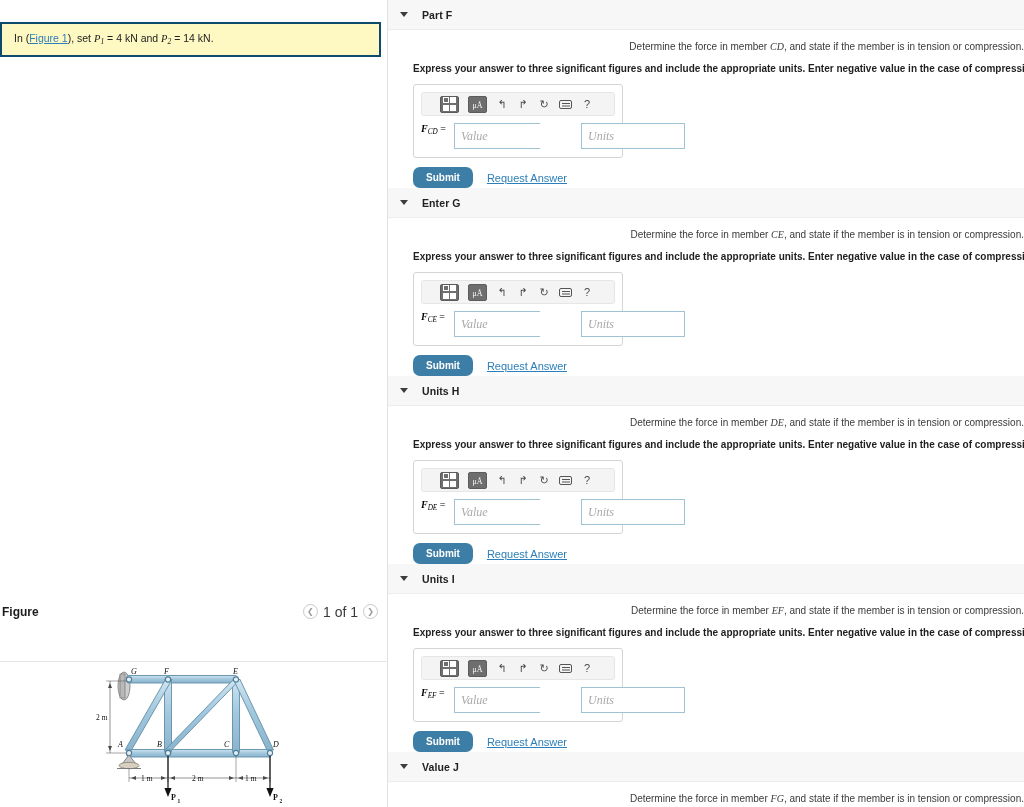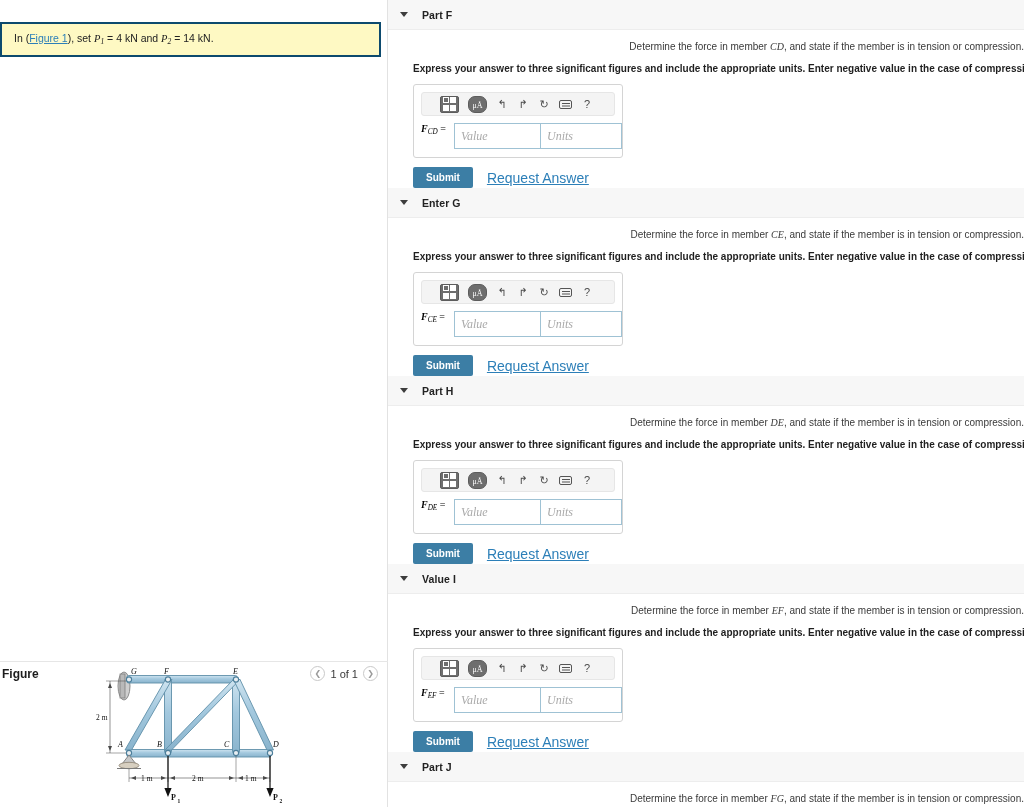--- a/index.html
+++ b/index.html
@@ -33,34 +33,34 @@
     font-size: 10.5px;
     color: #222;
     line-height: 1.35;
   }
   .intro-box a { color: #2c7fb8; text-decoration: underline; }
   .mvar { font-family: "Liberation Serif", serif; font-style: italic; }
   .msub { font-size: 0.72em; vertical-align: -0.22em; font-style: italic;
           font-family: "Liberation Serif", serif; }
 
   .figure-head {
-    position: absolute; left: 0; top: 666px; width: 388px;
+    position: absolute; left: 0; top: 604px; width: 388px;
     height: 22px;
     display: flex; align-items: center; justify-content: space-between;
     padding: 0 10px 7px 2px;
   }
   .figure-title { font-size: 12px; font-weight: bold; color: #1c1c1c; }
   .pager { display: flex; align-items: center; gap: 5px; }
   .pager-btn {
     width: 15px; height: 15px; border-radius: 50%;
     border: 1px solid #c9c9c9; background: #fff;
     display: flex; align-items: center; justify-content: center;
     font-size: 8px; color: #9a9a9a; line-height: 1;
   }
-  .pager-label { font-size: 11px; color: #3a3a3a; }
+  .pager-label { font-size: 14px; color: #3a3a3a; }
   .figure-sep {
     position: absolute; left: 0; top: 661px; width: 388px;
     height: 1px; background: #e6e6e6;
   }
   .figure-wrap { position: absolute; left: 0; top: 664px; width: 388px; height: 143px; }
 
   
   .right-panel {
     width: 636px; height: 807px;
     overflow: hidden; position: relative; background: #fff;
@@ -109,21 +109,21 @@
   .tb-tile {
     width: 19px; height: 17px; border-radius: 2px;
     background: #6e6e6e; border: 1px solid #5c5c5c;
     display: flex; align-items: center; justify-content: center;
     position: relative;
   }
   .tile-grid { display: grid; grid-template-columns: 6px 6px; grid-template-rows: 6px 6px; gap: 1.2px; }
   .tile-grid i { display: block; background: #ffffff; }
   .tile-grid i.dim { background: #6e6e6e; border: 1px solid #ffffff; }
   .tb-mu {
-    width: 19px; height: 17px; border-radius: 7px;
+    width: 19px; height: 17px; border-radius: 2px;
     background: #6e6e6e; border: 1px solid #5c5c5c;
     color: #fff; font-size: 8px; line-height: 17px; text-align: center;
     font-family: "Liberation Serif", serif;
   }
   .tb-ico {
     font-size: 11px; color: #4a4a4a; line-height: 1;
     display: inline-block; width: 12px; text-align: center;
   }
   .tb-ico.kbd {
     width: 13px; height: 9px; border: 1.3px solid #555; border-radius: 2px;
@@ -146,32 +146,32 @@
     height: 21px;
     background: #fff;
     font-family: "Liberation Serif", serif;
     font-style: italic;
     font-size: 12px;
     color: #a9a9a9;
     padding: 12px 6px;
     outline: none;
   }
   .ab-input.value { width: 86px; border-right: none; }
-  .ab-input.units { width: 82px; }
+  .ab-input.units { width: 104px; margin-left: 41px; }
   .ab-input::placeholder { color: #a9a9a9; opacity: 1; font-style: italic; }
 
   .actions { display: flex; align-items: center; gap: 14px; }
   .submit-btn {
     background: #3c7ea5; color: #fff; border: none;
     font-size: 10px; font-weight: bold;
-    padding: 5px 13px; border-radius: 2px; cursor: pointer;
+    padding: 5px 13px; border-radius: 7px; cursor: pointer;
     font-family: "Liberation Sans", sans-serif;
   }
   .request-link {
-    color: #2c7fb8; font-size: 14px; text-decoration: underline; cursor: pointer;
+    color: #2c7fb8; font-size: 11px; text-decoration: underline; cursor: pointer;
   }
 
   
   .fg-lbl { font-family: "Liberation Serif", serif; font-style: italic; font-size: 8px; fill: #111; }
   .fg-dim { font-family: "Liberation Serif", serif; font-size: 7.5px; fill: #111; }
   .fg-force { font-family: "Liberation Serif", serif; font-weight: bold; font-size: 8px; fill: #111; }
 </style>
 </head>
 <body>
 
@@ -361,21 +361,21 @@
         <div class="actions">
           <button class="submit-btn">Submit</button>
           <a class="request-link" href="#">Request Answer</a>
         </div>
       </div>
     </section>
 
     <section class="part">
       <div class="part-header">
         <span class="caret"></span>
-        <span class="part-title">Part H</span>
+        <span class="part-title">Units H</span>
       </div>
       <div class="part-body">
         <div class="q-line">
           <span>Determine the force in member </span><span class="mvar">DE</span><span>, and state if the member is in tension or compression.</span>
         </div>
         <div class="q-line bold">Express your answer to three significant figures and include the appropriate units. Enter negative value in the case of compression and positive value in the case of tension.</div>
         <div class="answer-box">
           <div class="ab-toolbar">
             <span class="tb-tile">
                 <span class="tile-grid">
@@ -401,21 +401,21 @@
         <div class="actions">
           <button class="submit-btn">Submit</button>
           <a class="request-link" href="#">Request Answer</a>
         </div>
       </div>
     </section>
 
     <section class="part">
       <div class="part-header">
         <span class="caret"></span>
-        <span class="part-title">Value I</span>
+        <span class="part-title">Units I</span>
       </div>
       <div class="part-body">
         <div class="q-line">
           <span>Determine the force in member </span><span class="mvar">EF</span><span>, and state if the member is in tension or compression.</span>
         </div>
         <div class="q-line bold">Express your answer to three significant figures and include the appropriate units. Enter negative value in the case of compression and positive value in the case of tension.</div>
         <div class="answer-box">
           <div class="ab-toolbar">
             <span class="tb-tile">
                 <span class="tile-grid">
@@ -441,21 +441,21 @@
         <div class="actions">
           <button class="submit-btn">Submit</button>
           <a class="request-link" href="#">Request Answer</a>
         </div>
       </div>
     </section>
 
     <section class="part">
       <div class="part-header">
         <span class="caret"></span>
-        <span class="part-title">Part J</span>
+        <span class="part-title">Value J</span>
       </div>
       <div class="part-body">
         <div class="q-line">
           <span>Determine the force in member </span><span class="mvar">FG</span><span>, and state if the member is in tension or compression.</span>
         </div>
         <div class="q-line bold">Express your answer to three significant figures and include the appropriate units. Enter negative value in the case of compression and positive value in the case of tension.</div>
 
       </div>
     </section>
 

